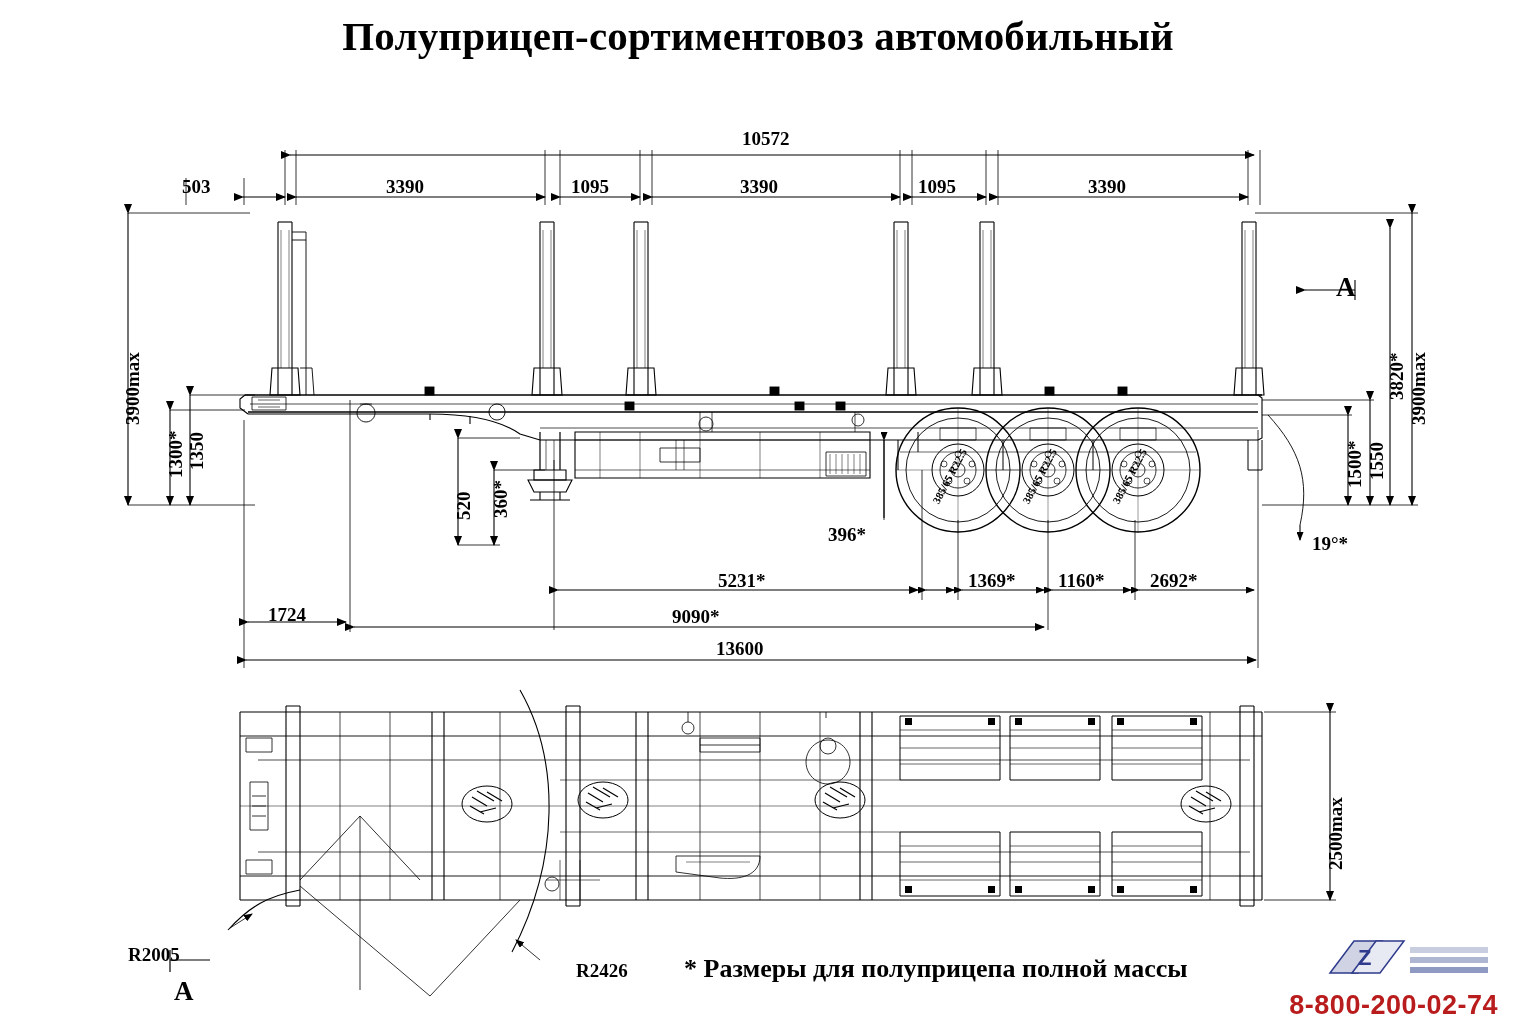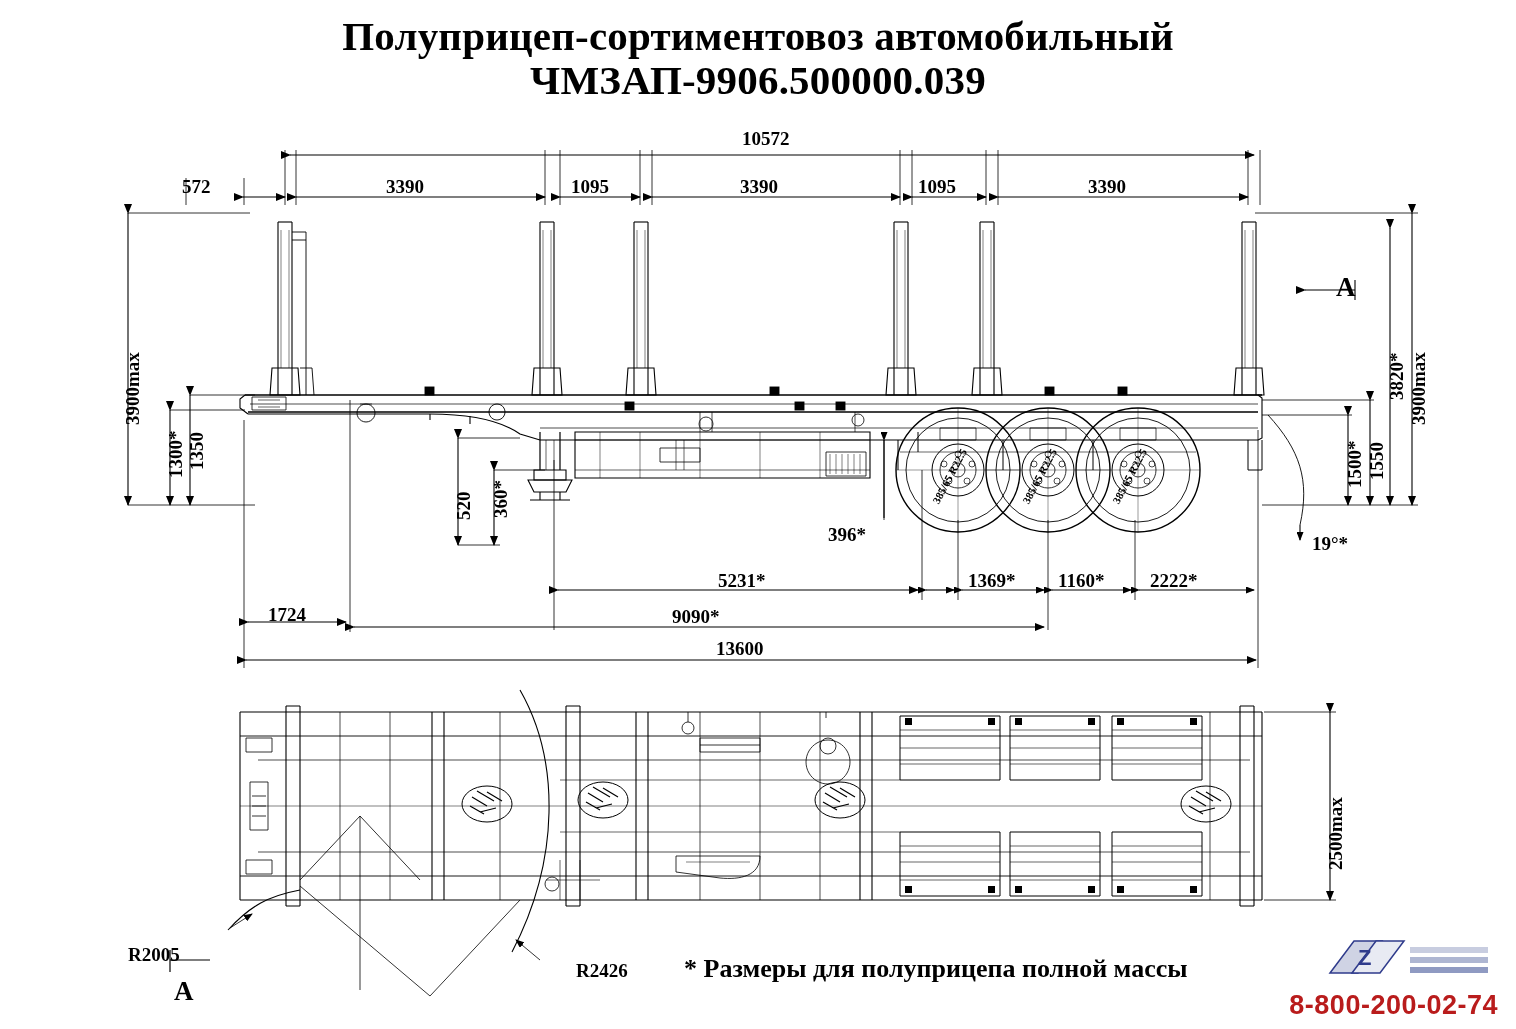--- a/index.html
+++ b/index.html
@@ -34,21 +34,20 @@
     font-family:"Liberation Sans", sans-serif;font-weight:700;
     font-size:27px;color:#b91c1c;letter-spacing:0.5px;
   }
   .logo{position:absolute;right:22px;bottom:44px;width:170px;height:52px;}
 </style>
 </head>
 <body>
 
 <div class="title">
   <span>Полуприцеп-сортиментовоз автомобильный</span>
-  <span class="l2">ЧМЗАП-9906.500000.039</span>
 </div>
 
 <svg class="dwg" viewBox="0 0 1516 1029">
   <defs>
     <marker id="ah" markerWidth="10" markerHeight="8" refX="9" refY="4" orient="auto" markerUnits="userSpaceOnUse">
       <path d="M0,0 L10,4 L0,8 z" fill="#000"></path>
     </marker>
     <marker id="ahs" markerWidth="9" markerHeight="7" refX="8" refY="3.5" orient="auto" markerUnits="userSpaceOnUse">
       <path d="M0,0 L9,3.5 L0,7 z" fill="#000"></path>
     </marker>
@@ -396,21 +395,21 @@
         <path d="M1264 712 L1336 712"></path>
         <path d="M1264 900 L1336 900"></path>
       </g>
 
     <path d="M170 960 L210 960" stroke-width="1.2"></path>
     <path d="M170 950 L170 972" stroke-width="1.2"></path>
   </g>
 </svg>
 
 <div class="dim" style="left:742px;top:128px;">10572</div>
-<div class="dim" style="left:182px;top:176px;">572</div>
+<div class="dim" style="left:182px;top:176px;">503</div>
 <div class="dim" style="left:386px;top:176px;">3390</div>
 <div class="dim" style="left:571px;top:176px;">1095</div>
 <div class="dim" style="left:740px;top:176px;">3390</div>
 <div class="dim" style="left:918px;top:176px;">1095</div>
 <div class="dim" style="left:1088px;top:176px;">3390</div>
 
 <div class="dim vert" style="left:122px;top:425px;transform:rotate(-90deg);">3900max</div>
 <div class="dim vert" style="left:165px;top:478px;transform:rotate(-90deg);">1300*</div>
 <div class="dim vert" style="left:186px;top:470px;transform:rotate(-90deg);">1350</div>
 
@@ -421,21 +420,21 @@
 <div class="dim vert" style="left:1386px;top:400px;transform:rotate(-90deg);">3820*</div>
 <div class="dim vert" style="left:1344px;top:488px;transform:rotate(-90deg);">1500*</div>
 <div class="dim vert" style="left:1366px;top:480px;transform:rotate(-90deg);">1550</div>
 
 <div class="dim" style="left:828px;top:524px;">396*</div>
 <div class="dim" style="left:1312px;top:533px;">19°*</div>
 
 <div class="dim" style="left:718px;top:570px;">5231*</div>
 <div class="dim" style="left:968px;top:570px;">1369*</div>
 <div class="dim" style="left:1058px;top:570px;">1160*</div>
-<div class="dim" style="left:1150px;top:570px;">2222*</div>
+<div class="dim" style="left:1150px;top:570px;">2692*</div>
 <div class="dim" style="left:268px;top:604px;">1724</div>
 <div class="dim" style="left:672px;top:606px;">9090*</div>
 <div class="dim" style="left:716px;top:638px;">13600</div>
 
 <div class="dim vert" style="left:1325px;top:870px;transform:rotate(-90deg);">2500max</div>
 
 <div class="dim" style="left:128px;top:944px;">R2005</div>
 <div class="dim" style="left:556px;top:960px;margin-left:20px;">R2426</div>
 
 <div class="letterA" style="left:1336px;top:272px;">A</div>

